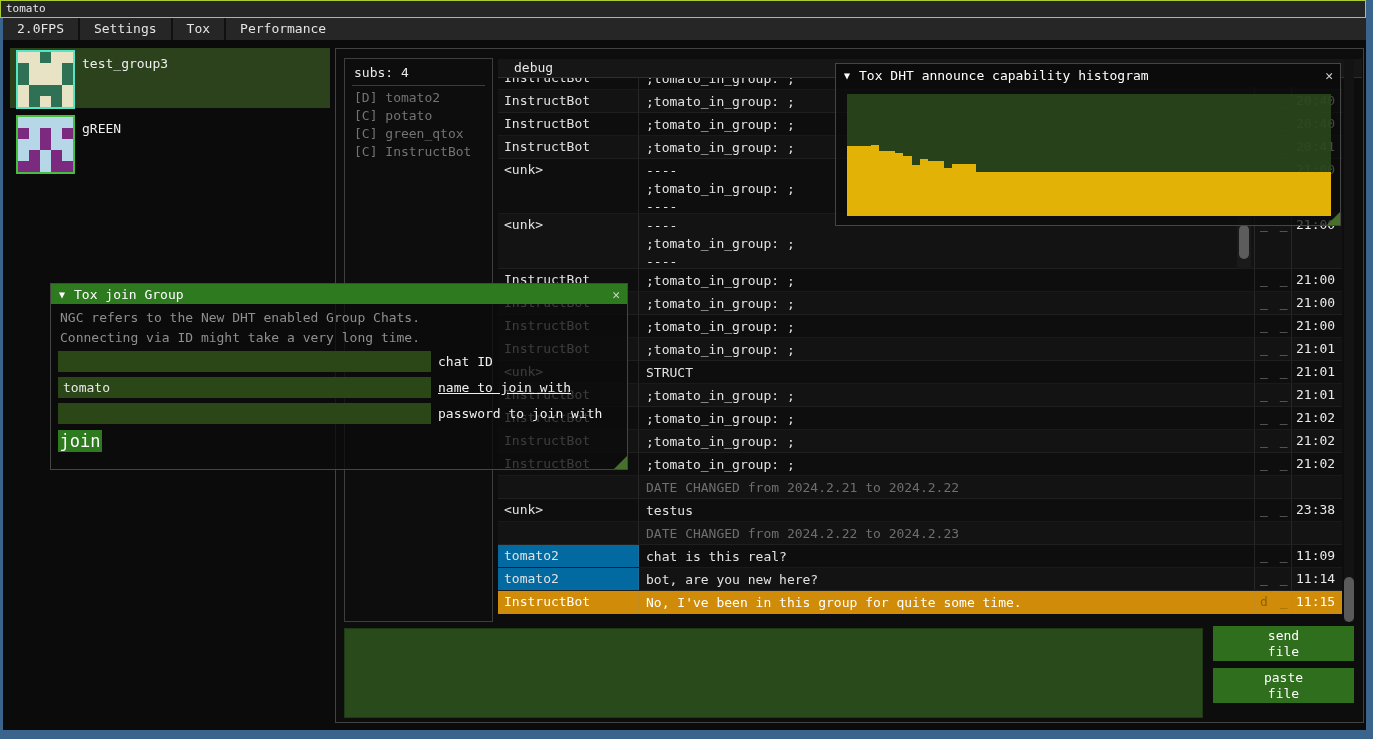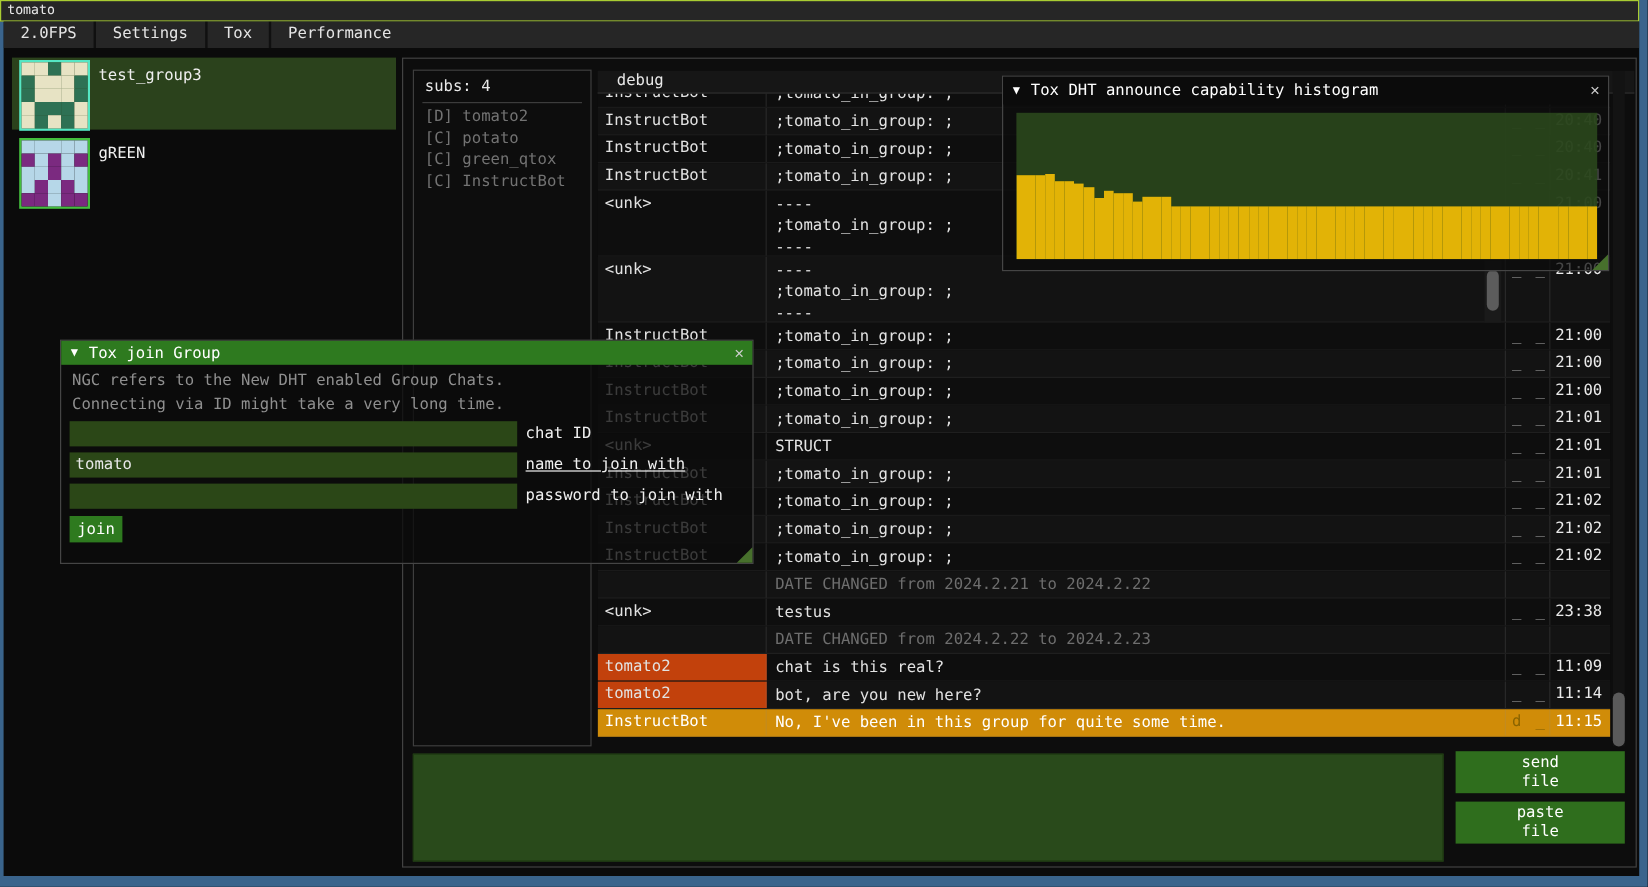--- a/index.html
+++ b/index.html
@@ -51,21 +51,21 @@
     position:absolute; left:162px; top:10px; width:864px; height:19px;
     background:#161616; border-bottom:1px solid #2e2e2e; z-index:2;
     padding:1px 0 0 16px; color:#e8e8e8;
   }
   .rows-wrap { position:absolute; left:162px; top:18px; width:844px; height:555px; overflow:hidden; z-index:1; }
   .crow { display:flex; width:844px; background:#0e0e0e; border-bottom:1px solid rgba(140,140,140,0.10); }
   .crow.alt { background:#131313; }
   .crow.orange { background:#d08c08; }
   .c-name  { width:141px; padding:3px 2px 0 6px; border-right:1px solid rgba(140,140,140,0.18);
              white-space:nowrap; overflow:hidden; color:#e2e2e2; }
-  .c-name.greenbg { background:#c2410c; }
+  .c-name.greenbg { background:#0369a1; }
   .crow.orange .c-name { color:#fff; }
   .c-msg   { width:616px; padding:3px 2px 0 7px; border-right:1px solid rgba(140,140,140,0.18);
              white-space:pre-line; line-height:18px; color:#e2e2e2; overflow:hidden; }
   .crow.date .c-msg { color:#6e6e6e; }
   .crow.orange .c-msg { color:#fff; }
   .c-status{ width:37px; padding:3px 0 0 5px; border-right:1px solid rgba(140,140,140,0.18);
              color:#8f8f8f; letter-spacing:2px; }
   .crow.orange .c-status { color:#8a6400; }
   .c-time  { width:49px; padding:3px 0 0 4px; color:#eaeaea; }
   .crow.orange .c-time { color:#fff; }
@@ -98,21 +98,21 @@
   .grip { position:absolute; right:0; bottom:0; width:0; height:0;
           border-left:13px solid transparent; border-bottom:13px solid #47702c; }
   .joinwin { left:50px; top:283px; width:578px; height:187px; background:rgba(12,12,12,0.78); }
   .joinwin .fwin-title { height:20px; background:#2e7a1f; }
   .join-desc { position:absolute; left:9px; color:#8f8f8f; white-space:nowrap; }
   .join-field { position:absolute; left:7px; width:373px; height:21px;
                 background:#2b4717; border:none; outline:none; color:#e8e8e8;
                 font-family:inherit; font-size:13px; padding:0 5px; }
   .join-label { position:absolute; left:387px; color:#f0f0f0; white-space:nowrap; }
   .join-btn { position:absolute; left:7px; top:146px; width:44px; height:22px;
-              background:#2e7a1f; border:none; color:#fff; font-family:inherit; font-size:13px; cursor:pointer; }
+              background:#2e7a1f; border:none; color:#fff; font-family:inherit; font-size:17px; cursor:pointer; }
 </style>
 </head>
 <body>
 
 <div class="titlebar">
   <span>tomato</span>
 </div>
 
 <div class="app">
 

